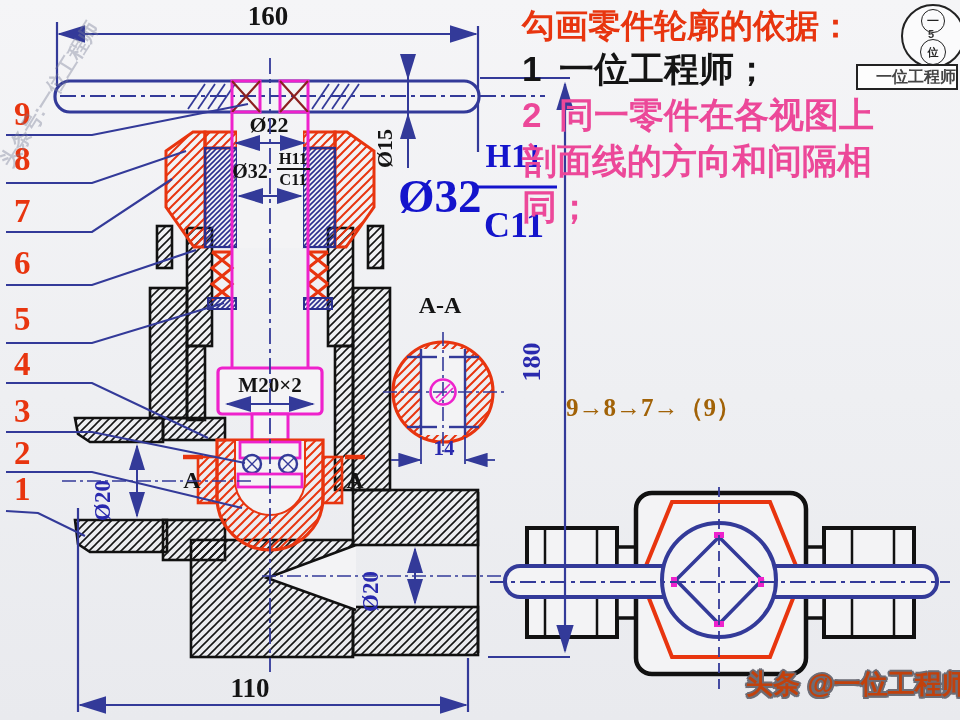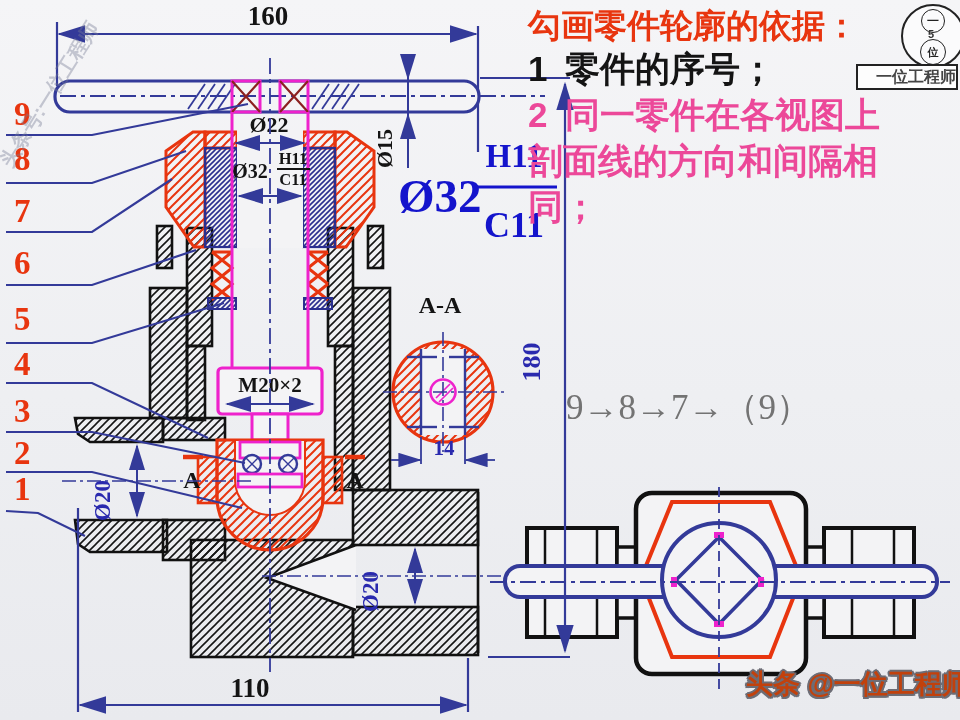--- a/index.html
+++ b/index.html
@@ -7,30 +7,29 @@
     width:960px;height:720px;position:relative;overflow:hidden;
     background:linear-gradient(180deg,#f5f5f7 0%,#eeeff2 55%,#e9eaee 100%);
     font-family:"Liberation Sans",sans-serif;
   }
   svg{position:absolute;left:0;top:0;}
   svg text{font-family:"Liberation Serif",serif;font-weight:bold;}
   .notes{
     position:absolute;left:522px;top:6px;width:386px;
     font-weight:bold;line-height:46px;font-size:35px;
     font-family:"Liberation Sans",sans-serif;
-    margin-left:6px;
   }
   .notes .title{font-size:33px;line-height:40px;color:#e8350f;width:440px;}
   .note-black{color:#141414}
   .note-red{color:#ec4899}
   .note-blue{color:#2222cc}
   .sequence{
     position:absolute;left:566px;top:382px;
-    font-family:"Liberation Serif",serif;font-weight:normal;
-    font-size:35px;line-height:52px;color:#737373;
+    font-family:"Liberation Serif",serif;font-weight:bold;
+    font-size:25px;line-height:52px;color:#a16207;
   }
   .watermark{
     position:absolute;left:-6px;top:158px;width:260px;
     transform:rotate(-58deg);transform-origin:0 0;
     font-size:20px;color:rgba(120,125,150,0.40);font-weight:bold;
     white-space:nowrap;
   }
   .logo-circle{
     position:absolute;left:901px;top:4px;width:60px;height:60px;
     border:2.2px solid #222;border-radius:50%;background:#fbfbfc;
@@ -304,21 +303,21 @@
   <g stroke="#333a99" stroke-width="2.2">
     <line x1="480" y1="78" x2="570" y2="78"></line>
     <line x1="488" y1="657" x2="570" y2="657"></line>
     <line x1="565" y1="84" x2="565" y2="651" marker-start="url(#as)" marker-end="url(#ae)"></line>
     <text transform="translate(540,362) rotate(-90)" font-size="26" fill="#2a2aae" text-anchor="middle" stroke="none">180</text>
   </g>
 </svg>
 
 <div class="notes">
   <div class="title">勾画零件轮廓的依据：</div>
-  <div class="note-black"><span>1</span> <span>零件的序号；</span></div>
+  <div class="note-black"><span>1</span> <span>一位工程师；</span></div>
   <div class="note-red"><span>2</span> <span>同一零件在各视图上剖面线的方向和间隔相同；</span></div>
 </div>
 
 <div class="sequence">
   <div>9→8→7→（9）</div>
 </div>
 
 <div class="watermark">头条号:一位工程师</div>
 
 <div class="logo-circle">

